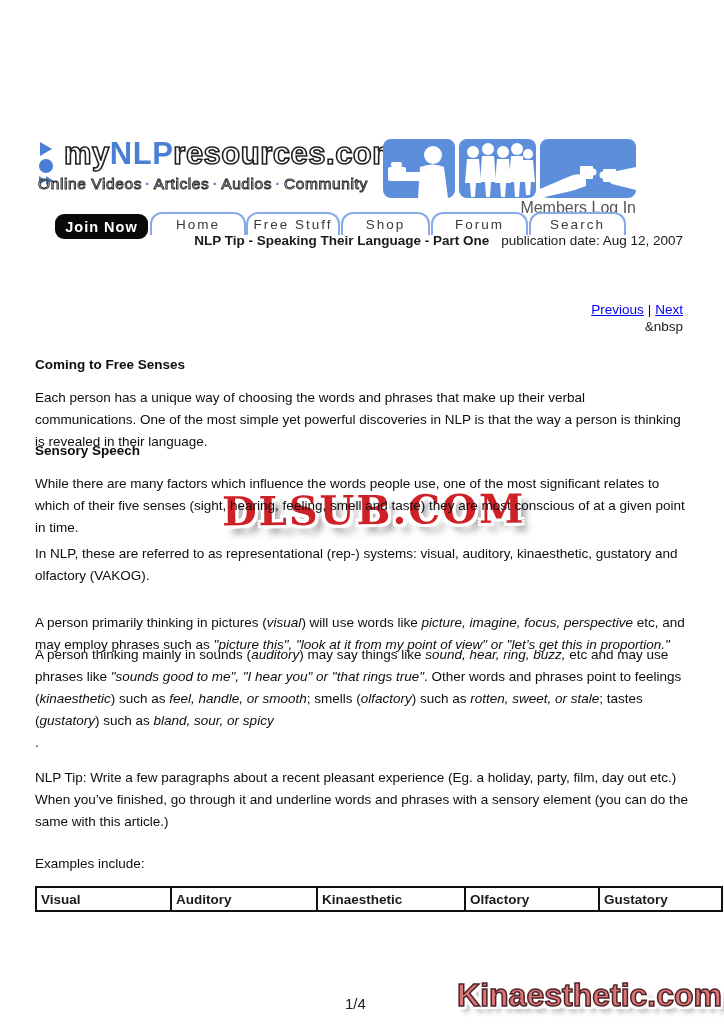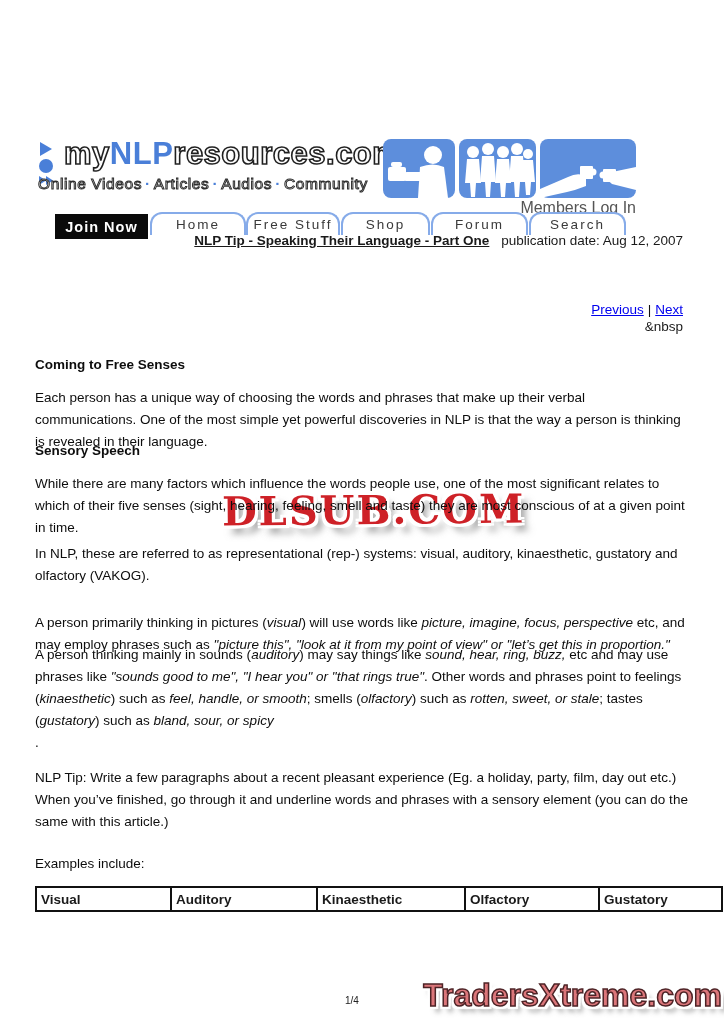--- a/index.html
+++ b/index.html
@@ -27,50 +27,50 @@
              font-weight:600;color:#fdfdfd;-webkit-text-stroke:1.6px #1f1f1f;white-space:nowrap;}
   .logo-text .nlp{color:#4a7fd8;-webkit-text-stroke:0;font-weight:800;}
   .tagline{position:absolute;left:38px;top:175px;font-size:15.5px;letter-spacing:.6px;color:#fbfbfb;
            -webkit-text-stroke:1px #2e2e2e;white-space:nowrap;}
   .tagline .sep{color:#4a7fd8;-webkit-text-stroke:0;font-weight:800;padding:0 3px;}
   .hbox{position:absolute;top:139px;height:59px;background:#5d8edc;border-radius:8px;}
   .hbox svg{display:block;}
   .members{position:absolute;right:88px;top:199px;font-size:16px;color:#555;}
 
   
-  .join{position:absolute;left:55px;top:214px;width:93px;height:25px;background:#0a0a0a;border-radius:0;
+  .join{position:absolute;left:55px;top:214px;width:93px;height:25px;background:#0a0a0a;border-radius:9px;
         color:#fff;font-size:14.5px;font-weight:700;letter-spacing:1px;display:flex;align-items:center;justify-content:center;}
   .tab{position:absolute;top:212px;height:23px;background:#fff;border:2px solid #86abe9;border-bottom:none;
        border-radius:12px 12px 0 0;font-size:13.5px;color:#3a3a3a;letter-spacing:2px;
        display:flex;align-items:center;justify-content:center;box-sizing:border-box;}
 
   
   .title-row{position:absolute;left:35px;right:41px;top:233px;text-align:right;font-size:13.5px;white-space:nowrap;}
-  .title-row .t{font-weight:700;text-decoration:underline;}
+  .title-row .t{font-weight:700;}
   .title-row .d{padding-left:12px;}
   .pager{position:absolute;right:41px;top:301px;text-align:right;font-size:13.5px;line-height:17px;}
   .pager a{color:#0000ee;text-decoration:underline;cursor:pointer;}
   .pager .pipe{color:#111;padding:0 4px;}
   .blk{position:absolute;left:35px;width:655px;font-size:13.5px;line-height:22px;color:#0d0d0d;}
   .bold{font-weight:700;}
   .blk i{font-style:italic;}
 
   
   table.sens{position:absolute;left:35px;top:886px;border-collapse:collapse;table-layout:fixed;}
   table.sens td{border:2px solid #111;font-size:13.5px;font-weight:700;padding:2px 4px;height:18px;}
 
-  .pagenum{position:absolute;left:345px;top:995px;font-size:10px;color:#222;}
+  .pagenum{position:absolute;left:345px;top:995px;font-size:15px;color:#222;}
 </style>
 </head>
 <body>
 
 <div class="page">
 
   <div class="wm-mid">DLSUB.COM</div>
-  <div class="wm-bot">TradersXtreme.com</div>
+  <div class="wm-bot">Kinaesthetic.com</div>
 
   <div class="logo-icon">
     <svg width="24" height="46" viewBox="0 0 24 46">
       <path d="M3 1 L15 8 L3 15 Z" fill="#4a7fd8"></path>
       <circle cx="9" cy="25" r="7" fill="#4a7fd8"></circle>
       <path d="M2 35 L9 39.5 L2 44 Z" fill="#4a7fd8"></path>
       <path d="M9 35 L16 39.5 L9 44 Z" fill="#4a7fd8"></path>
     </svg>
   </div>
   <div class="logo-text"><span>my</span><span class="nlp">NLP</span><span>resources.com</span></div>

